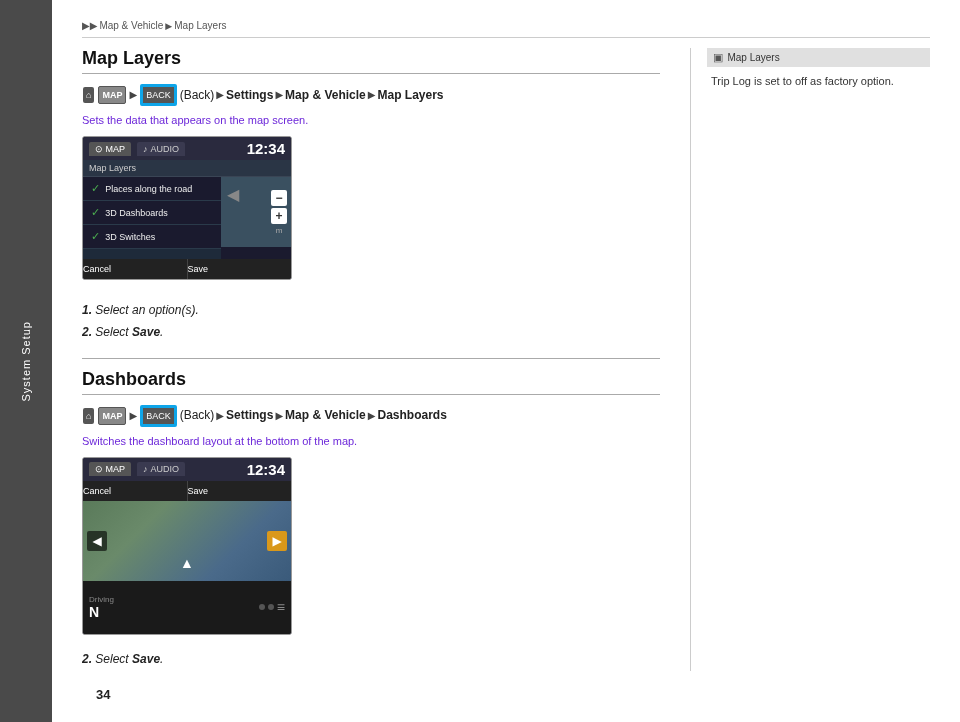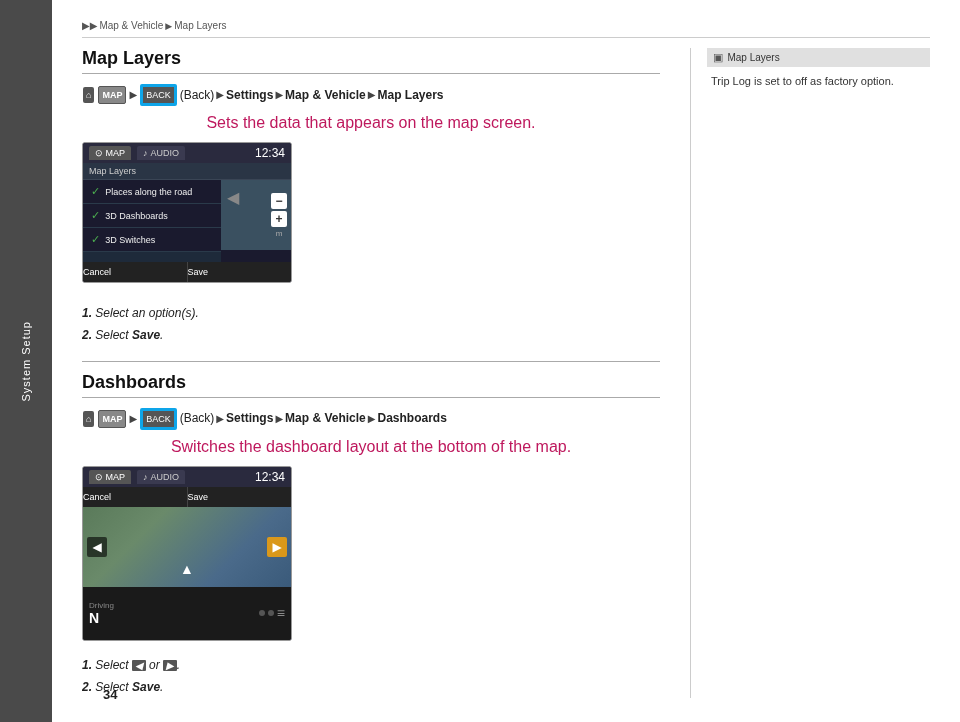--- a/index.html
+++ b/index.html
@@ -116,24 +116,23 @@
     }
     .nav-bold {
       font-weight: bold;
     }
     .nav-arrow {
       font-size: 10px;
       color: #444;
     }
 
     .description {
-      font-size: 16px;
+      font-size: 11px;
       margin-bottom: 10px;
-      color: #be185d;
-      text-align: center;
+      color: #6d28d9;
     }
 
     
     .screen-mockup {
       width: 210px;
       border: 1px solid #999;
       background: #1a1a2e;
       border-radius: 3px;
       overflow: hidden;
       margin-bottom: 16px;
@@ -158,22 +157,22 @@
       align-items: center;
       gap: 3px;
     }
     .screen-tab.active {
       background: #555;
       color: #fff;
     }
     .screen-time {
       margin-left: auto;
       color: #fff;
-      font-size: 12px;
-      font-weight: normal;
+      font-size: 15px;
+      font-weight: bold;
       text-align: right;
     }
     .map-layers-title {
       color: #ccc;
       font-size: 9px;
       padding: 3px 6px;
       background: #2a3545;
       border-bottom: 1px solid #3a4555;
     }
     .map-layer-item {
@@ -271,21 +270,21 @@
       font-size: 11px;
       color: #333;
       padding: 0 4px;
       line-height: 1.6;
     }
 
     
     .page-number {
       position: absolute;
       bottom: 20px;
-      left: 51px;
+      left: 44px;
       font-size: 13px;
       font-weight: bold;
       color: #222;
     }
 
     
     .section-divider {
       border: none;
       border-top: 1px solid #aaa;
       margin: 14px 0 10px 0;
@@ -531,25 +530,20 @@
               <div class="dash-controls">
                 <div class="dash-dot"></div>
                 <div class="dash-dot"></div>
                 <div class="dash-menu">≡</div>
               </div>
             </div>
           </div>
 
           <div class="steps">
             <div>
-              <span class="step-bold">1.</span>
-              Select <span style="background:#555;color:#fff;padding:0 3px;font-size:10px;border-radius:1px;">◀</span>
-              or <span style="background:#555;color:#fff;padding:0 3px;font-size:10px;border-radius:1px;">▶</span>.
-            </div>
-            <div>
               <span class="step-bold">2.</span>
               Select <span class="step-bold">Save</span>.
             </div>
           </div>
         </div>
       </div>
 
     </div>
 
     <div class="right-col">

